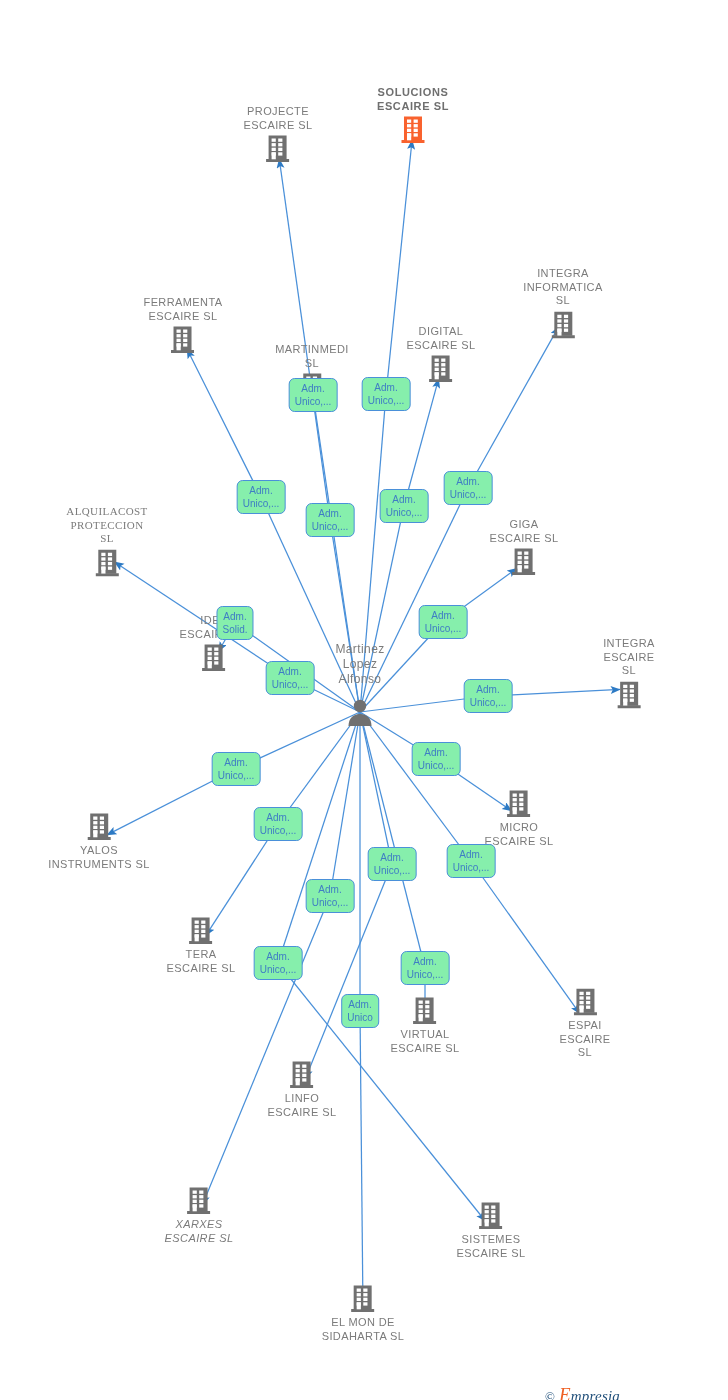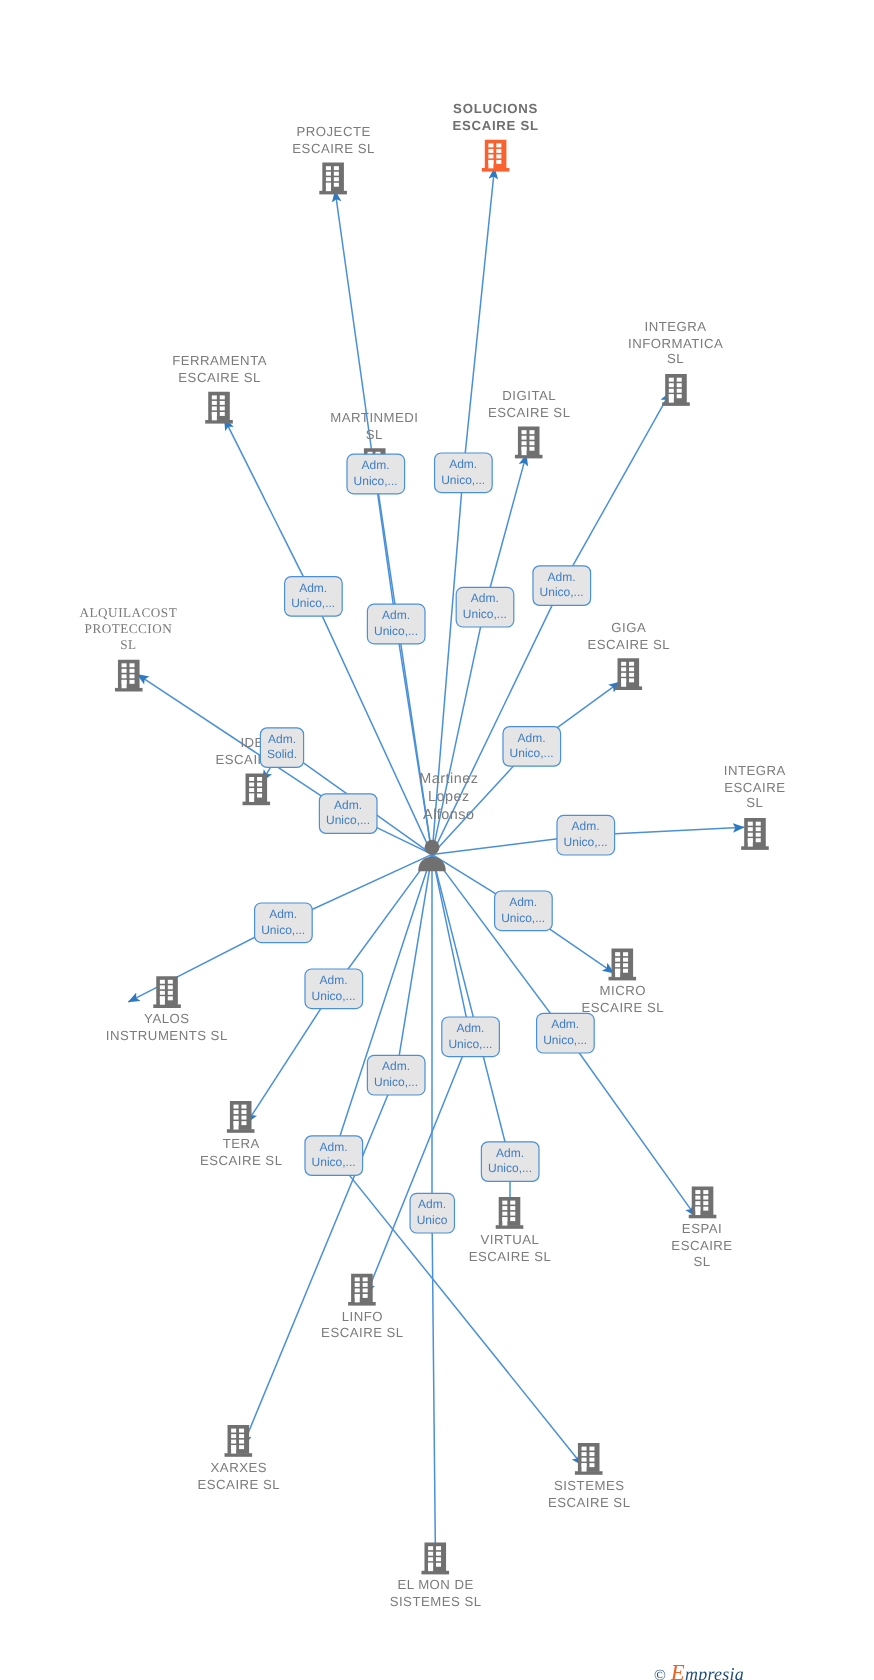--- a/index.html
+++ b/index.html
@@ -16,21 +16,21 @@
     white-space:pre-line;font-weight:400;
   }
   .node.company .caption{color:#7b7b7b;}
   .node.root .caption{color:#6f6f6f;font-weight:700;letter-spacing:.6px;}
   .node .glyph{display:block;margin:0 auto;}
   .node.cap-below .caption{margin-top:2px;}
   .node.cap-above .caption{margin-bottom:2px;}
 
   .edge-label{
     position:absolute;transform:translate(-50%,-50%);
-    border:1.4px solid #4a90d9;border-radius:6px;background:#e5e5e5;
+    border:1.4px solid #4a90d9;border-radius:6px;background:#86efac;
     color:#3f7dc4;font-size:10px;line-height:13px;
     padding:3px 5px;text-align:center;white-space:pre-line;
     box-sizing:border-box;
   }
 
   .watermark{
     position:absolute;right:8px;bottom:6px;
     font-family:"Liberation Serif","DejaVu Serif",serif;
     font-size:15px;color:#1f4e79;letter-spacing:.2px;
   }
@@ -241,21 +241,21 @@
             <rect x="13.6" y="5" width="4.2" height="3.3" fill="#ffffff"></rect>
             <rect x="7" y="9.6" width="4.2" height="3.3" fill="#ffffff"></rect>
             <rect x="13.6" y="9.6" width="4.2" height="3.3" fill="#ffffff"></rect>
             <rect x="7" y="14.2" width="4.2" height="3.3" fill="#ffffff"></rect>
             <rect x="13.6" y="14.2" width="4.2" height="3.3" fill="#ffffff"></rect>
             <rect x="7" y="18.8" width="4.2" height="3.3" fill="#ffffff"></rect>
             <rect x="13.6" y="18.8" width="4.2" height="3.3" fill="#ffffff"></rect>
             <rect x="7.0" y="18.8" width="4.2" height="7.0" fill="#ffffff"></rect>
           </svg></span><div class="caption">MICRO
 ESCAIRE  SL</div></div>
-      <div class="node company cap-below" style="left: 99px; top: 829px; margin-left: 40px;"><span><svg width="26" height="30" viewBox="0 0 26 30" class="glyph">
+      <div class="node company cap-below" style="left: 99px; top: 829px;"><span><svg width="26" height="30" viewBox="0 0 26 30" class="glyph">
             <path d="M4,2 H22 V26 H4 Z" fill="#707070"></path>
             <rect x="1.5" y="25.5" width="23" height="3" fill="#707070"></rect>
             <rect x="7" y="5" width="4.2" height="3.3" fill="#ffffff"></rect>
             <rect x="13.6" y="5" width="4.2" height="3.3" fill="#ffffff"></rect>
             <rect x="7" y="9.6" width="4.2" height="3.3" fill="#ffffff"></rect>
             <rect x="13.6" y="9.6" width="4.2" height="3.3" fill="#ffffff"></rect>
             <rect x="7" y="14.2" width="4.2" height="3.3" fill="#ffffff"></rect>
             <rect x="13.6" y="14.2" width="4.2" height="3.3" fill="#ffffff"></rect>
             <rect x="7" y="18.8" width="4.2" height="3.3" fill="#ffffff"></rect>
             <rect x="13.6" y="18.8" width="4.2" height="3.3" fill="#ffffff"></rect>
@@ -311,21 +311,21 @@
             <rect x="13.6" y="5" width="4.2" height="3.3" fill="#ffffff"></rect>
             <rect x="7" y="9.6" width="4.2" height="3.3" fill="#ffffff"></rect>
             <rect x="13.6" y="9.6" width="4.2" height="3.3" fill="#ffffff"></rect>
             <rect x="7" y="14.2" width="4.2" height="3.3" fill="#ffffff"></rect>
             <rect x="13.6" y="14.2" width="4.2" height="3.3" fill="#ffffff"></rect>
             <rect x="7" y="18.8" width="4.2" height="3.3" fill="#ffffff"></rect>
             <rect x="13.6" y="18.8" width="4.2" height="3.3" fill="#ffffff"></rect>
             <rect x="7.0" y="18.8" width="4.2" height="7.0" fill="#ffffff"></rect>
           </svg></span><div class="caption">LINFO
 ESCAIRE  SL</div></div>
-      <div class="node company cap-below" style="left: 199px; top: 1203px;"><span><svg width="26" height="30" viewBox="0 0 26 30" class="glyph">
+      <div class="node company cap-below" style="left: 199px; top: 1203px; font-style: italic;"><span><svg width="26" height="30" viewBox="0 0 26 30" class="glyph">
             <path d="M4,2 H22 V26 H4 Z" fill="#707070"></path>
             <rect x="1.5" y="25.5" width="23" height="3" fill="#707070"></rect>
             <rect x="7" y="5" width="4.2" height="3.3" fill="#ffffff"></rect>
             <rect x="13.6" y="5" width="4.2" height="3.3" fill="#ffffff"></rect>
             <rect x="7" y="9.6" width="4.2" height="3.3" fill="#ffffff"></rect>
             <rect x="13.6" y="9.6" width="4.2" height="3.3" fill="#ffffff"></rect>
             <rect x="7" y="14.2" width="4.2" height="3.3" fill="#ffffff"></rect>
             <rect x="13.6" y="14.2" width="4.2" height="3.3" fill="#ffffff"></rect>
             <rect x="7" y="18.8" width="4.2" height="3.3" fill="#ffffff"></rect>
             <rect x="13.6" y="18.8" width="4.2" height="3.3" fill="#ffffff"></rect>
@@ -352,26 +352,26 @@
             <rect x="7" y="5" width="4.2" height="3.3" fill="#ffffff"></rect>
             <rect x="13.6" y="5" width="4.2" height="3.3" fill="#ffffff"></rect>
             <rect x="7" y="9.6" width="4.2" height="3.3" fill="#ffffff"></rect>
             <rect x="13.6" y="9.6" width="4.2" height="3.3" fill="#ffffff"></rect>
             <rect x="7" y="14.2" width="4.2" height="3.3" fill="#ffffff"></rect>
             <rect x="13.6" y="14.2" width="4.2" height="3.3" fill="#ffffff"></rect>
             <rect x="7" y="18.8" width="4.2" height="3.3" fill="#ffffff"></rect>
             <rect x="13.6" y="18.8" width="4.2" height="3.3" fill="#ffffff"></rect>
             <rect x="7.0" y="18.8" width="4.2" height="7.0" fill="#ffffff"></rect>
           </svg></span><div class="caption">EL MON DE
-SISTEMES  SL</div></div>
+SIDAHARTA  SL</div></div>
       <div class="node" style="left: 360px; top: 700px;"><span><svg width="30" height="30" viewBox="0 0 30 30" class="glyph">
             <circle cx="15" cy="9" r="6.2" fill="#707070"></circle>
             <path d="M3.5,29 C3.5,21.2 8.6,17 15,17 C21.4,17 26.5,21.2 26.5,29 Z" fill="#707070"></path>
           </svg></span></div>
-      <div class="node" style="left: 360px; top: 652px; margin-left: 14px;">
+      <div class="node" style="left: 360px; top: 652px;">
         <div class="caption" style="font-size: 12px; line-height: 15px;">Martinez
 Lopez
 Alfonso</div>
       </div>
     </div>
   <div id="labels-layer">
       <div class="edge-label" style="left: 330px; top: 508px;">Adm.
 Unico,...</div>
       <div class="edge-label" style="left: 386px; top: 382px;">Adm.
 Unico,...</div>

